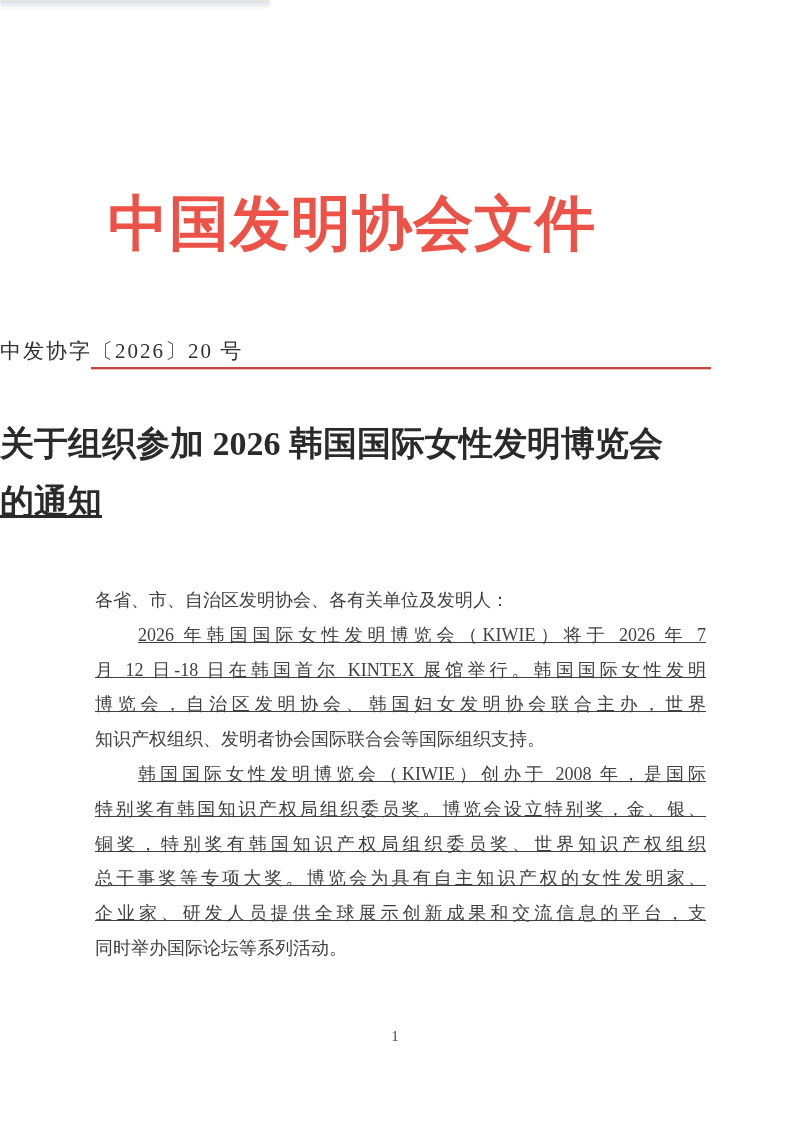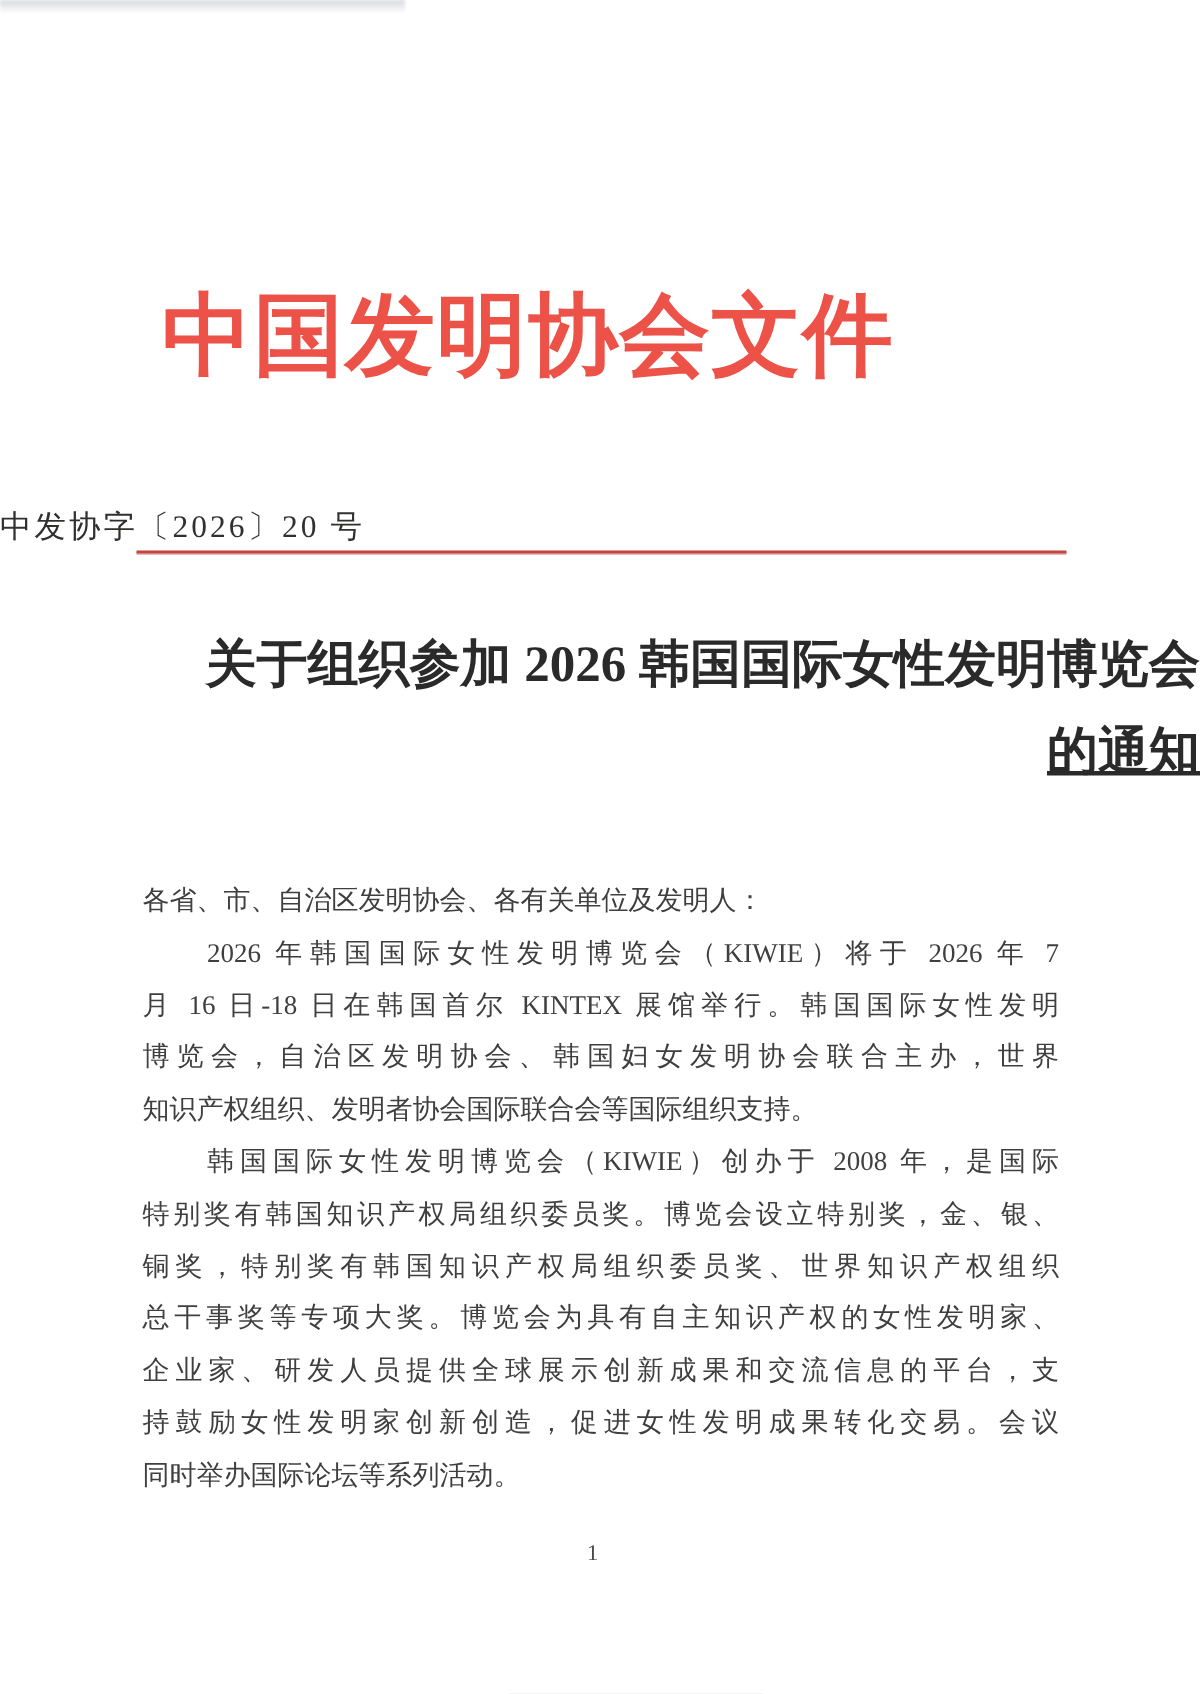--- a/index.html
+++ b/index.html
@@ -49,40 +49,41 @@
     position: absolute;
     top: 367px; left: 91px;
     width: 620px; height: 2px;
     background: #c4463e;
     box-shadow: 0 1px 0 rgba(196,70,62,0.35);
   }
   .notice-title-line1, .notice-title-line2 {
     position: absolute;
     left: 0;
     width: 800px;
-    text-align: right;
+    text-align: left;
     font-size: 34px;
     line-height: 40px;
     font-weight: bold;
     color: #2a2a2a;
   }
   .notice-title-line1 { top: 424px; }
   .notice-title-line2 { top: 482px; text-decoration: underline; }
   .body-block {
     position: absolute;
     top: 583px; left: 95px;
     width: 611px;
     font-size: 18px;
     line-height: 34.8px;
     color: #3f3f3f;
   }
   .doc-line { }
   .doc-line.fill {
     text-align: justify;
     text-align-last: justify;
+    text-decoration: underline;
   }
   .doc-line.indent {
     padding-left: 43px;
   }
   .page-number {
     position: absolute;
     top: 1028px; left: 0;
     width: 790px;
     text-align: center;
     font-size: 15px;
@@ -103,27 +104,26 @@
 
   <div class="red-rule"></div>
 
   <div class="notice-title-line1">关于组织参加 2026 韩国国际女性发明博览会</div>
 
   <div class="notice-title-line2">的通知</div>
 
   <div class="body-block">
     <div class="doc-line">各省、市、自治区发明协会、各有关单位及发明人：</div>
     <div class="doc-line indent fill">2026 年韩国国际女性发明博览会（KIWIE）将于 2026 年 7</div>
-    <div class="doc-line fill">月 16 日-18 日在韩国首尔 KINTEX 展馆举行。韩国国际女性发明</div>
+    <div class="doc-line fill">月 12 日-18 日在韩国首尔 KINTEX 展馆举行。韩国国际女性发明</div>
     <div class="doc-line fill">博览会，自治区发明协会、韩国妇女发明协会联合主办，世界</div>
     <div class="doc-line">知识产权组织、发明者协会国际联合会等国际组织支持。</div>
     <div class="doc-line indent fill">韩国国际女性发明博览会（KIWIE）创办于 2008 年，是国际</div>
     <div class="doc-line fill">特别奖有韩国知识产权局组织委员奖。博览会设立特别奖，金、银、</div>
     <div class="doc-line fill">铜奖，特别奖有韩国知识产权局组织委员奖、世界知识产权组织</div>
     <div class="doc-line fill">总干事奖等专项大奖。博览会为具有自主知识产权的女性发明家、</div>
     <div class="doc-line fill">企业家、研发人员提供全球展示创新成果和交流信息的平台，支</div>
-    <div class="doc-line fill">持鼓励女性发明家创新创造，促进女性发明成果转化交易。会议</div>
     <div class="doc-line">同时举办国际论坛等系列活动。</div>
   </div>
 
   <div class="page-number">1</div>
 
 </div>
 
 </body></html>

